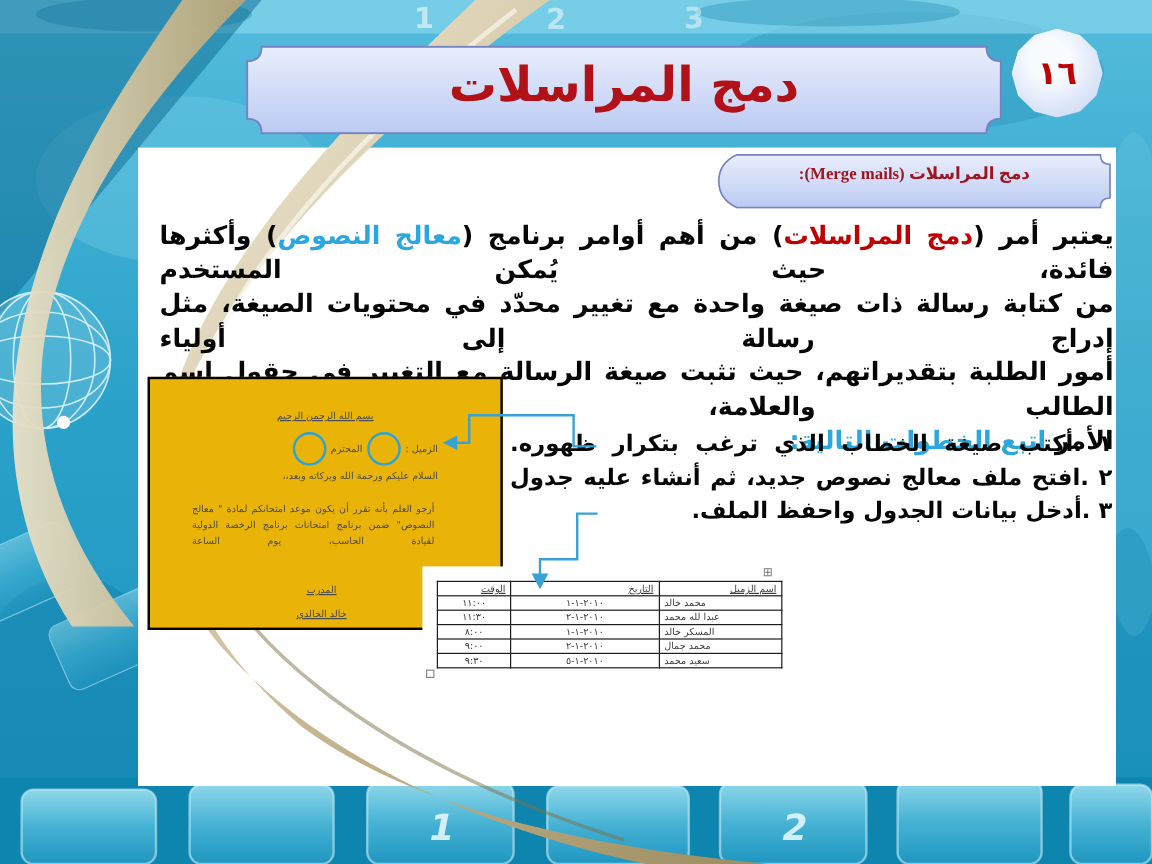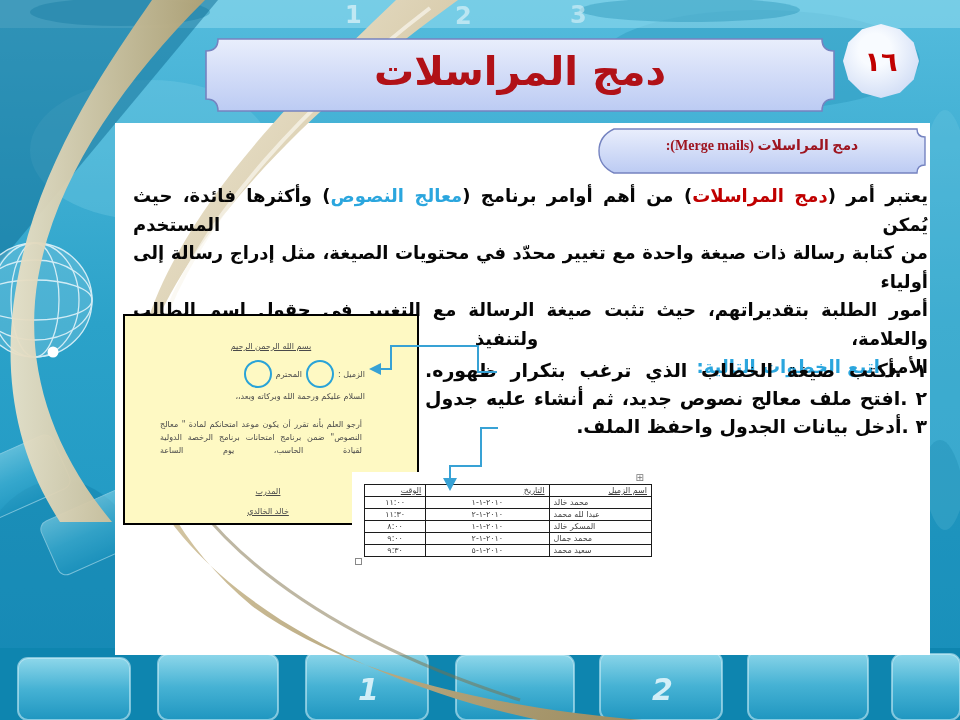--- a/index.html
+++ b/index.html
@@ -36,36 +36,36 @@
   #subtitle-box{left:598px;top:128px;width:328px;height:46px;}
   #subtitle-text{
     left:598px;top:137px;width:328px;text-align:center;direction:rtl;
     font-size:14px;font-weight:bold;color:#9e1520;
     font-family:"Liberation Serif","DejaVu Sans",serif;
   }
 
   
   #main-paragraph{
     left:133px;top:182px;width:795px;direction:rtl;color:#060606;
-    font-size:18px;font-weight:bold;line-height:28.5px;
+    font-size:21px;font-weight:bold;line-height:28.5px;
   }
   #main-paragraph .pline{text-align:justify;text-align-last:justify;}
   #main-paragraph .pline.last{text-align-last:right;}
 
   
   #steps-block{
     left:425px;top:356px;width:502px;direction:rtl;color:#060606;
     font-size:19px;font-weight:bold;line-height:28px;
   }
   #steps-block .sline{text-align:justify;text-align-last:justify;}
   #steps-block .sline.last{text-align-last:right;}
 
   
   #letter-box{
-    left:123px;top:314px;width:296px;height:211px;background:#fef9c3;
+    left:123px;top:314px;width:296px;height:211px;background:#eab308;
     border:2px solid #000;box-sizing:border-box;direction:rtl;
     color:#4a4a4a;font-size:8px;
   }
   #letter-bismillah{top:26px;left:0;width:100%;text-align:center;text-decoration:underline;}
   #letter-recipient-row{top:44px;right:52px;display:flex;align-items:center;gap:4px;direction:rtl;}
   .merge-field-circle{width:24px;height:24px;border:2px solid #29a3d8;border-radius:50%;background:transparent;flex:0 0 auto;}
   #letter-greeting{top:76px;right:52px;}
   #letter-body{top:102px;right:55px;width:202px;text-align:justify;text-align-last:justify;line-height:13px;}
   #letter-signature{top:166px;left:88px;width:110px;text-align:center;line-height:20px;}
   #letter-signature div{text-decoration:underline;}

